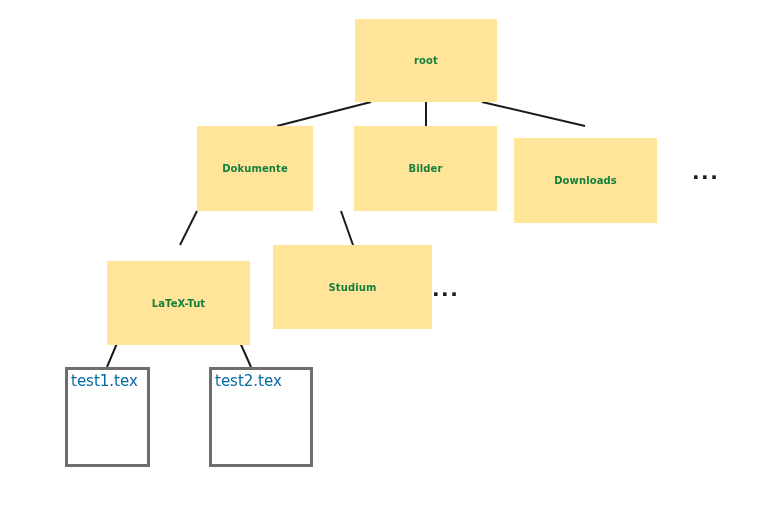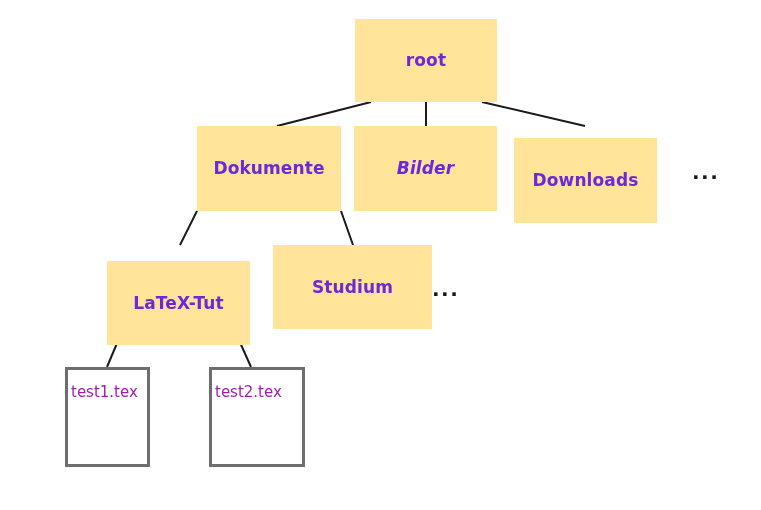--- a/index.html
+++ b/index.html
@@ -35,37 +35,37 @@
     box-sizing: border-box;
   }
   .node.folder {
     background: #ffe49a;
     display: flex;
     align-items: center;
     justify-content: center;
   }
   .node.folder .node-label {
     font-weight: bold;
-    font-size: 17px;
-    color: #6d28d9;
+    font-size: 10px;
+    color: #15803d;
     letter-spacing: 0.1px;
     text-align: center;
     line-height: 1.1;
   }
   .node.file {
     background: #ffffff;
     border: 3px solid #6e6e6e;
     display: block;
   }
   .node.file .node-label {
     font-weight: normal;
     font-size: 15px;
-    color: #a21caf;
+    color: #0369a1;
     display: block;
-    padding: 14px 0 0 3px;
+    padding: 3px 0 0 3px;
     line-height: 1.15;
     white-space: nowrap;
   }
   .ellipsis {
     position: absolute;
     font-weight: bold;
     font-size: 20px;
     color: #1a1a1a;
     letter-spacing: 1.5px;
     line-height: 1;
@@ -82,39 +82,39 @@
       <line x1="482" y1="102" x2="585" y2="126" stroke="#1a1a1a" stroke-width="2"></line>
       <line x1="197" y1="211" x2="180" y2="245" stroke="#1a1a1a" stroke-width="2"></line>
       <line x1="341" y1="211" x2="353" y2="245" stroke="#1a1a1a" stroke-width="2"></line>
       <line x1="123" y1="329" x2="107" y2="367" stroke="#1a1a1a" stroke-width="2"></line>
       <line x1="234" y1="329" x2="251" y2="367" stroke="#1a1a1a" stroke-width="2"></line>
     </svg>
   <div id="node-layer">
       <div class="node folder" style="left: 355px; top: 19px; width: 142px; height: 83px;">
         <span class="node-label">root</span>
       </div>
-      <div class="node folder" style="left: 197px; top: 126px; width: 144px; height: 85px;">
+      <div class="node folder" style="left: 197px; top: 126px; width: 116px; height: 85px;">
         <span class="node-label">Dokumente</span>
       </div>
-      <div class="node folder" style="left: 354px; top: 126px; width: 143px; height: 85px; font-style: italic;">
+      <div class="node folder" style="left: 354px; top: 126px; width: 143px; height: 85px;">
         <span class="node-label">Bilder</span>
       </div>
       <div class="node folder" style="left: 514px; top: 138px; width: 143px; height: 85px;">
         <span class="node-label">Downloads</span>
       </div>
       <div class="node folder" style="left: 107px; top: 245px; width: 143px; height: 84px; margin-top: 16px;">
         <span class="node-label">LaTeX-Tut</span>
       </div>
       <div class="node folder" style="left: 273px; top: 245px; width: 159px; height: 84px;">
         <span class="node-label">Studium</span>
       </div>
       <div class="node file" style="left: 65px; top: 367px; width: 85px; height: 100px;">
         <span class="node-label">test1.tex</span>
       </div>
-      <div class="node file" style="left: 209px; top: 367px; width: 96px; height: 100px;">
+      <div class="node file" style="left: 209px; top: 367px; width: 104px; height: 100px;">
         <span class="node-label">test2.tex</span>
       </div>
     </div>
   <div id="ellipsis-layer">
       <span class="ellipsis" style="left: 692px; top: 162px;">...</span>
       <span class="ellipsis" style="left: 432px; top: 279px;">...</span>
     </div>
 </div>
 
 </body></html>

